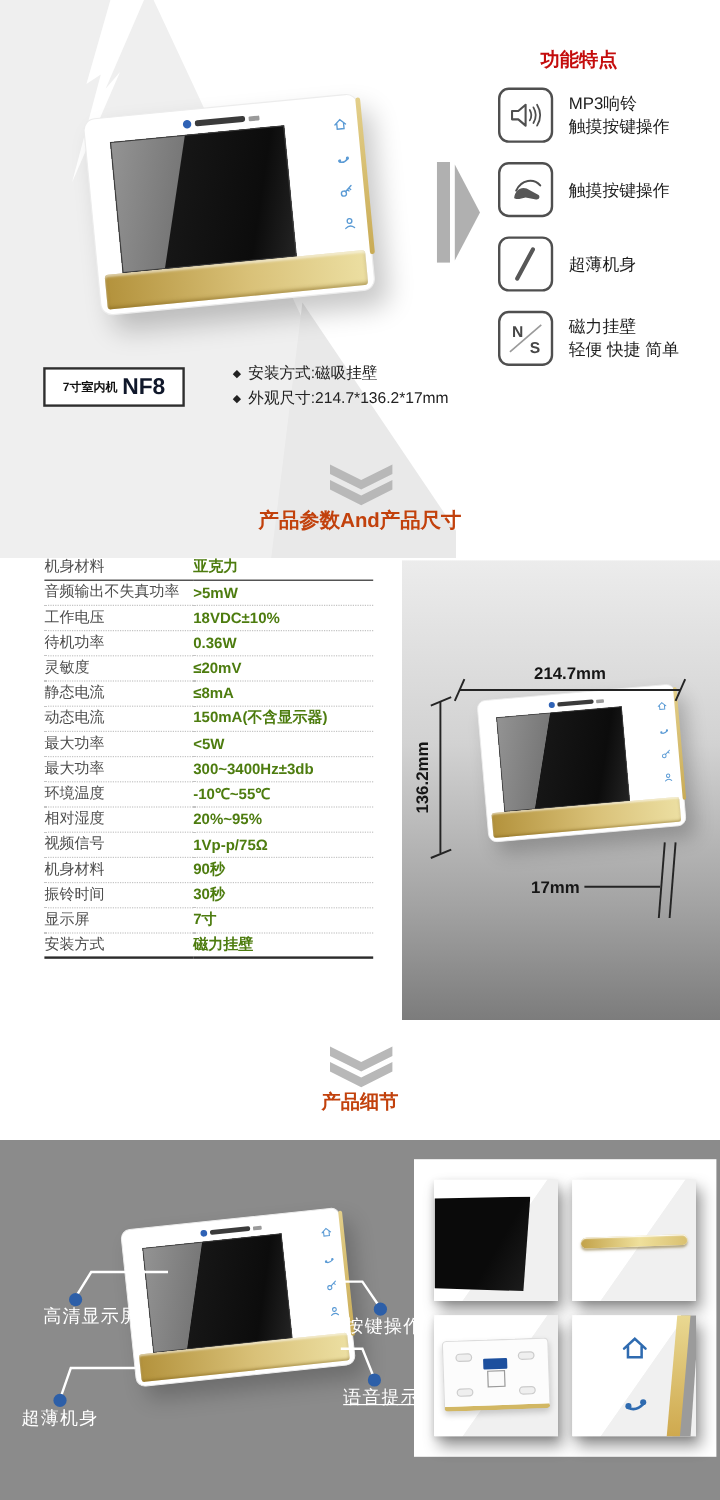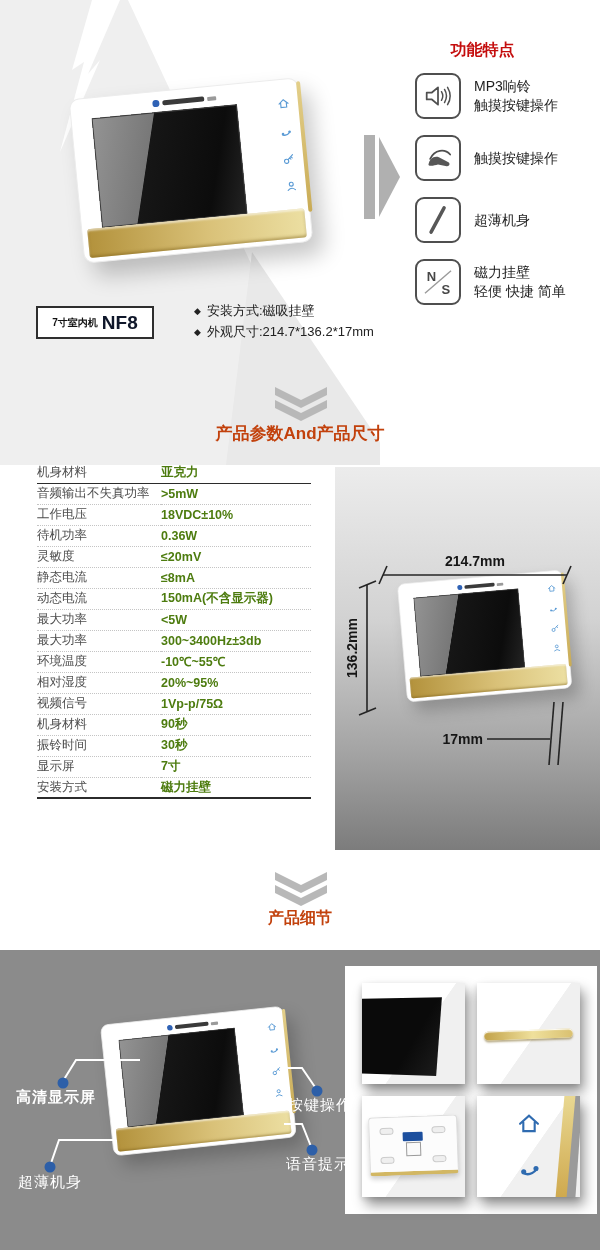--- a/index.html
+++ b/index.html
@@ -79,24 +79,24 @@
 
   
   .dim-panel { position:absolute; left:335px; top:467px; width:265px; height:383px; z-index:1;
                background:linear-gradient(180deg,#ececec 0%, #d2d2d2 40%, #a3a3a3 75%, #7c7c7c 100%); }
   .dim-overlay { position:absolute; left:0; top:0; z-index:5; }
 
   
   .details-band { position:absolute; left:0; top:950px; width:600px; height:300px; background:#8b8b8b; z-index:1; }
   .callout-overlay { position:absolute; left:0; top:0; z-index:4; }
   .callout-label { position:absolute; color:#ffffff; font-size:15px; z-index:5; letter-spacing:1px; }
-  .lbl-screen { left:16px; top:138px;font-weight:bold; }
+  .lbl-screen { left:36px; top:138px; }
   .lbl-buttons { left:288px; top:146px; }
   .lbl-slim { left:18px; top:223px; }
-  .lbl-voice { left:286px; top:205px; }
+  .lbl-voice { left:286px; top:205px;text-decoration:underline; }
 
   .detail-card { position:absolute; left:345px; top:16px; width:252px; height:248px; background:#ffffff; z-index:3;
                  display:grid; grid-template-columns:1fr 1fr; grid-template-rows:1fr 1fr; gap:12px; padding:17px; }
   .tile { position:relative; background:linear-gradient(125deg,#ffffff 54%, #f0f0f0 54.4%);
           box-shadow:4px 8px 12px rgba(0,0,0,0.42), -1px 2px 5px rgba(0,0,0,0.12); overflow:hidden; }
   .t1-screen { position:absolute; left:0; top:14%; width:80%; height:78%;
                background:linear-gradient(120deg,#0a0a0a 60%, #1f1f1f 100%);
                clip-path:polygon(0 2%, 97% 0, 90% 100%, 0 97%); }
   .t2-bar { position:absolute; left:7%; top:47%; width:86%; height:9px; border-radius:5px; transform:rotate(-2deg);
             background:linear-gradient(90deg,#c2a249,#efe09c 55%, #d9c070);

